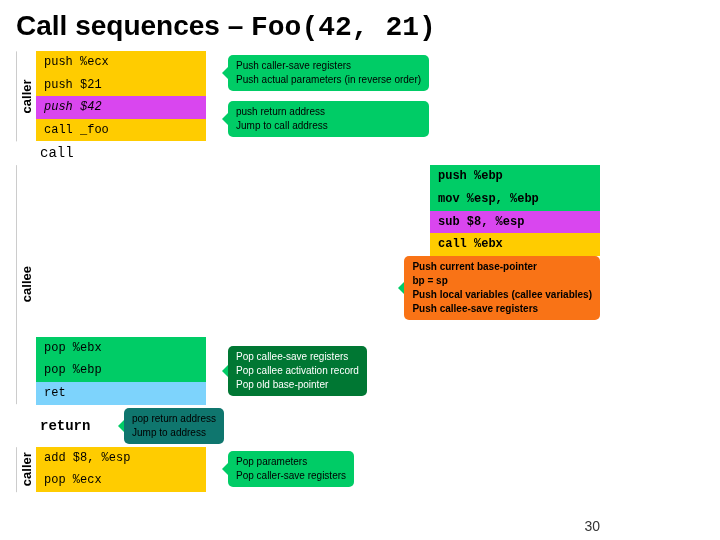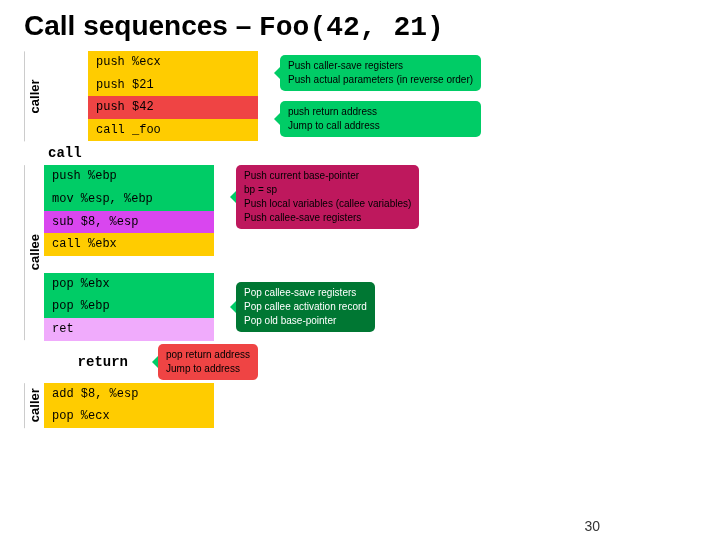--- a/index.html
+++ b/index.html
@@ -8,21 +8,21 @@
       height: 540px;
       background: white;
       font-family: Arial, sans-serif;
       overflow: hidden;
       position: relative;
     }
 
     .page {
       width: 616px;
       height: 540px;
-      padding: 10px 24px;
+      padding: 10px 16px;
       position: relative;
     }
 
     .title {
       font-size: 28px;
       font-weight: bold;
       color: #000;
       margin-bottom: 8px;
       font-family: Arial, sans-serif;
     }
@@ -34,30 +34,30 @@
       font-family: 'Courier New', monospace;
       font-size: 12px;
       padding: 2px 8px;
       line-height: 1.55;
       white-space: nowrap;
     }
 
     .call-label {
       font-family: 'Courier New', monospace;
       font-size: 14px;
-      font-weight: bold;
+      font-weight: normal;
       text-align: center;
       padding: 2px 0;
       color: #000;
     }
     .return-label {
       font-family: 'Courier New', monospace;
       font-size: 14px;
       font-weight: bold;
-      text-align: right;
+      text-align: left;
       padding: 2px 0;
       color: #000;
     }
 
     .page-num {
       position: absolute;
       bottom: 6px;
       right: 16px;
       font-size: 14px;
       color: #333;
@@ -134,26 +134,26 @@
 <div class="page">
 
   <div class="title">
     <span>Call sequences – </span><span class="title-code">Foo(42, 21)</span>
   </div>
 
   <div class="full-layout" style="margin-top:2px;">
 
     <div class="row-group" style="align-items:stretch;">
       <div class="v-label" style="background:white; border-right:1px solid #ccc;">caller</div>
-      <div style="display:flex; flex-direction:column; flex:1;margin-left:44px;">
+      <div style="display:flex; flex-direction:column; flex:1;">
         <div style="display:flex; flex-direction:row; align-items:stretch;">
           <div class="code-stack">
             <div class="code-line" style="background:#ffcc00;">push %ecx</div>
             <div class="code-line" style="background:#ffcc00;">push $21</div>
-            <div class="code-line" style="background:#ef4444;">push $42</div>
+            <div class="code-line" style="background:#d946ef;font-style:italic;">push $42</div>
             <div class="code-line" style="background:#ffcc00;">call _foo</div>
           </div>
           <div class="bubble-col" style="display:flex; flex-direction:column; justify-content:space-around; padding-left:22px; gap:2px;">
             <div class="inline-bubble">
               <span>Push caller-save registers<br>Push actual parameters (in reverse order)</span>
             </div>
             <div class="inline-bubble">
               <span>push return address<br>Jump to call address</span>
             </div>
           </div>
@@ -162,62 +162,67 @@
     </div>
 
     <div class="center-label-row" style="padding: 2px 0 2px 24px;">
       <div class="call-label">call</div>
     </div>
 
     <div class="row-group" style="align-items:stretch;">
       <div class="v-label" style="background:white; border-right:1px solid #ccc;">callee</div>
       <div style="display:flex; flex-direction:column; flex:1; gap:3px;">
 
-        <div style="display:flex; flex-direction:row; align-items:flex-start;">
+        <div style="display:flex; flex-direction:column; align-items:flex-end;font-weight:bold;">
           <div class="code-stack">
             <div class="code-line" style="background:#00cc66;">push %ebp</div>
             <div class="code-line" style="background:#00cc66;">mov %esp, %ebp</div>
             <div class="code-line" style="background:#d946ef;">sub $8, %esp</div>
             <div class="code-line" style="background:#ffcc00;">call %ebx</div>
           </div>
           <div class="bubble-col" style="padding-left:22px;">
-            <div class="inline-bubble" style="background:#be185d;">
+            <div class="inline-bubble" style="background:#f97316;">
               <span>Push current base-pointer<br>bp = sp<br>Push local variables (callee variables)<br>Push callee-save registers</span>
             </div>
           </div>
         </div>
 
         <div style="display:flex; flex-direction:row; align-items:stretch; margin-top:14px;">
           <div class="code-stack">
             <div class="code-line" style="background:#00cc66;">pop %ebx</div>
             <div class="code-line" style="background:#00cc66;">pop %ebp</div>
-            <div class="code-line" style="background:#f0abfc;">ret</div>
+            <div class="code-line" style="background:#7dd3fc;">ret</div>
           </div>
           <div class="bubble-col" style="padding-left:22px;">
             <div class="inline-bubble" style="background:#007733; color:#fff;">
               <span>Pop callee-save registers<br>Pop callee activation record<br>Pop old base-pointer</span>
             </div>
           </div>
         </div>
       </div>
     </div>
 
     <div style="display:flex; flex-direction:row; align-items:center; padding-left:24px; margin:3px 0 3px 0;">
       <div class="return-label" style="min-width:80px;">return</div>
-      <div class="inline-bubble" style="margin-left:30px; background:#ef4444;">
+      <div class="inline-bubble" style="margin-left:4px; background:#0f766e;">
         <span>pop return address<br>Jump to address</span>
       </div>
     </div>
 
     <div class="row-group" style="align-items:stretch;">
       <div class="v-label" style="background:white; border-right:1px solid #ccc;">caller</div>
       <div style="display:flex; flex-direction:row; align-items:stretch; flex:1;">
         <div class="code-stack">
           <div class="code-line" style="background:#ffcc00;">add $8, %esp</div>
           <div class="code-line" style="background:#ffcc00;">pop %ecx</div>
         </div>
+        <div class="bubble-col" style="padding-left:22px;">
+          <div class="inline-bubble" style="background:#00cc66;">
+            <span>Pop parameters<br>Pop caller-save registers</span>
+          </div>
+        </div>
       </div>
     </div>
 
   </div>
 
   <div class="page-num">30</div>
 </div>
 
 </body></html>

